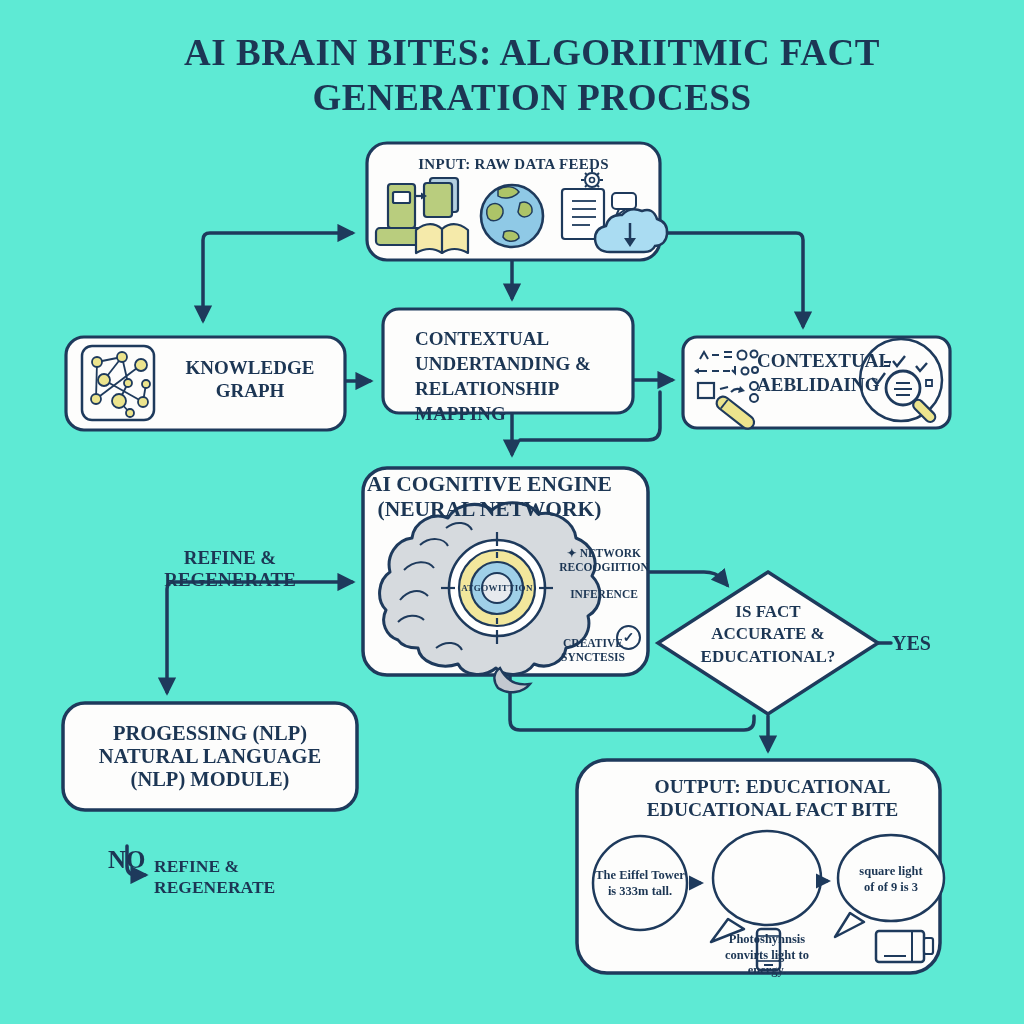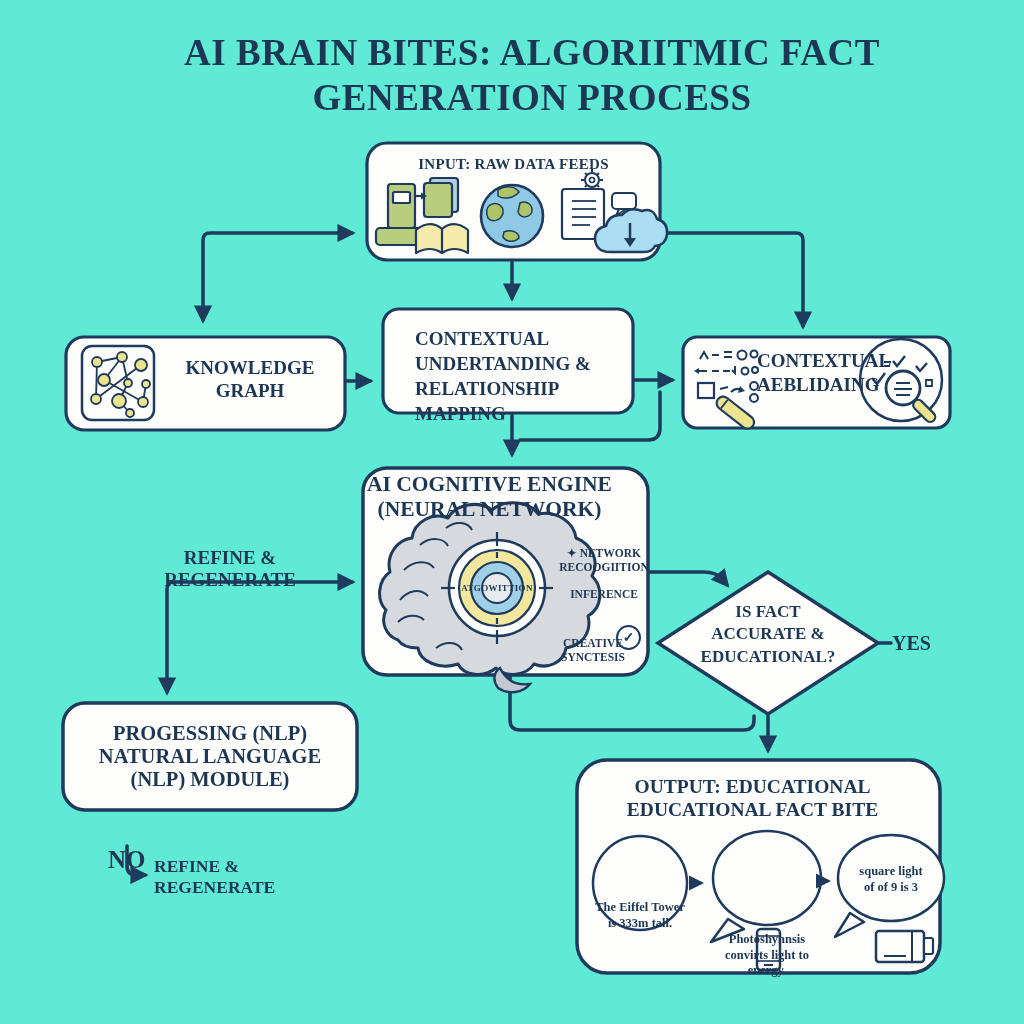--- a/index.html
+++ b/index.html
@@ -17,23 +17,23 @@
   .feat{position:absolute;font-weight:bold;color:#1c3654;font-size:11.5px;line-height:1.2;text-align:center;}
   .f1{left:552px;top:547px;width:104px;}
   .f2{left:552px;top:588px;width:104px;}
   .f3{left:543px;top:616px;width:100px;margin-top:21px;}
   .refine-top{left:130px;top:547px;width:200px;font-size:19px;}
   .diamond-text{left:668px;top:601px;width:200px;font-size:17px;line-height:1.32;}
   .yes{left:892px;top:632px;width:60px;font-size:20px;text-align:left;}
   .nlp-text{left:63px;top:722px;width:294px;font-size:20.5px;line-height:1.12;}
   .no{left:108px;top:818px;width:60px;font-size:25px;text-align:left;margin-top:27px;}
   .refine-bottom{left:154px;top:856px;width:200px;font-size:17.5px;text-align:left;}
-  .out-title{left:577px;top:775px;width:351px;font-size:19.5px;line-height:1.2;}
+  .out-title{left:597px;top:775px;width:351px;font-size:19.5px;line-height:1.2;}
   .fact{position:absolute;font-weight:bold;color:#1c3654;font-size:12.5px;line-height:1.25;text-align:center;}
-  .fact1{left:592px;top:868px;width:96px;margin-top:32px;}
+  .fact1{left:592px;top:868px;width:96px;}
   .fact2{left:712px;top:896px;width:110px;margin-top:36px;}
   .fact3{left:838px;top:864px;width:106px;}
   .check-badge{position:absolute;left:616px;top:625px;width:21px;height:21px;border:2.5px solid #1e3a5c;
                border-radius:50%;font-size:14px;font-weight:bold;line-height:21px;text-align:center;color:#1e3a5c;}
   .sp{margin-right:3px;}
 </style>
 </head>
 <body>
 
 <div id="canvas">

